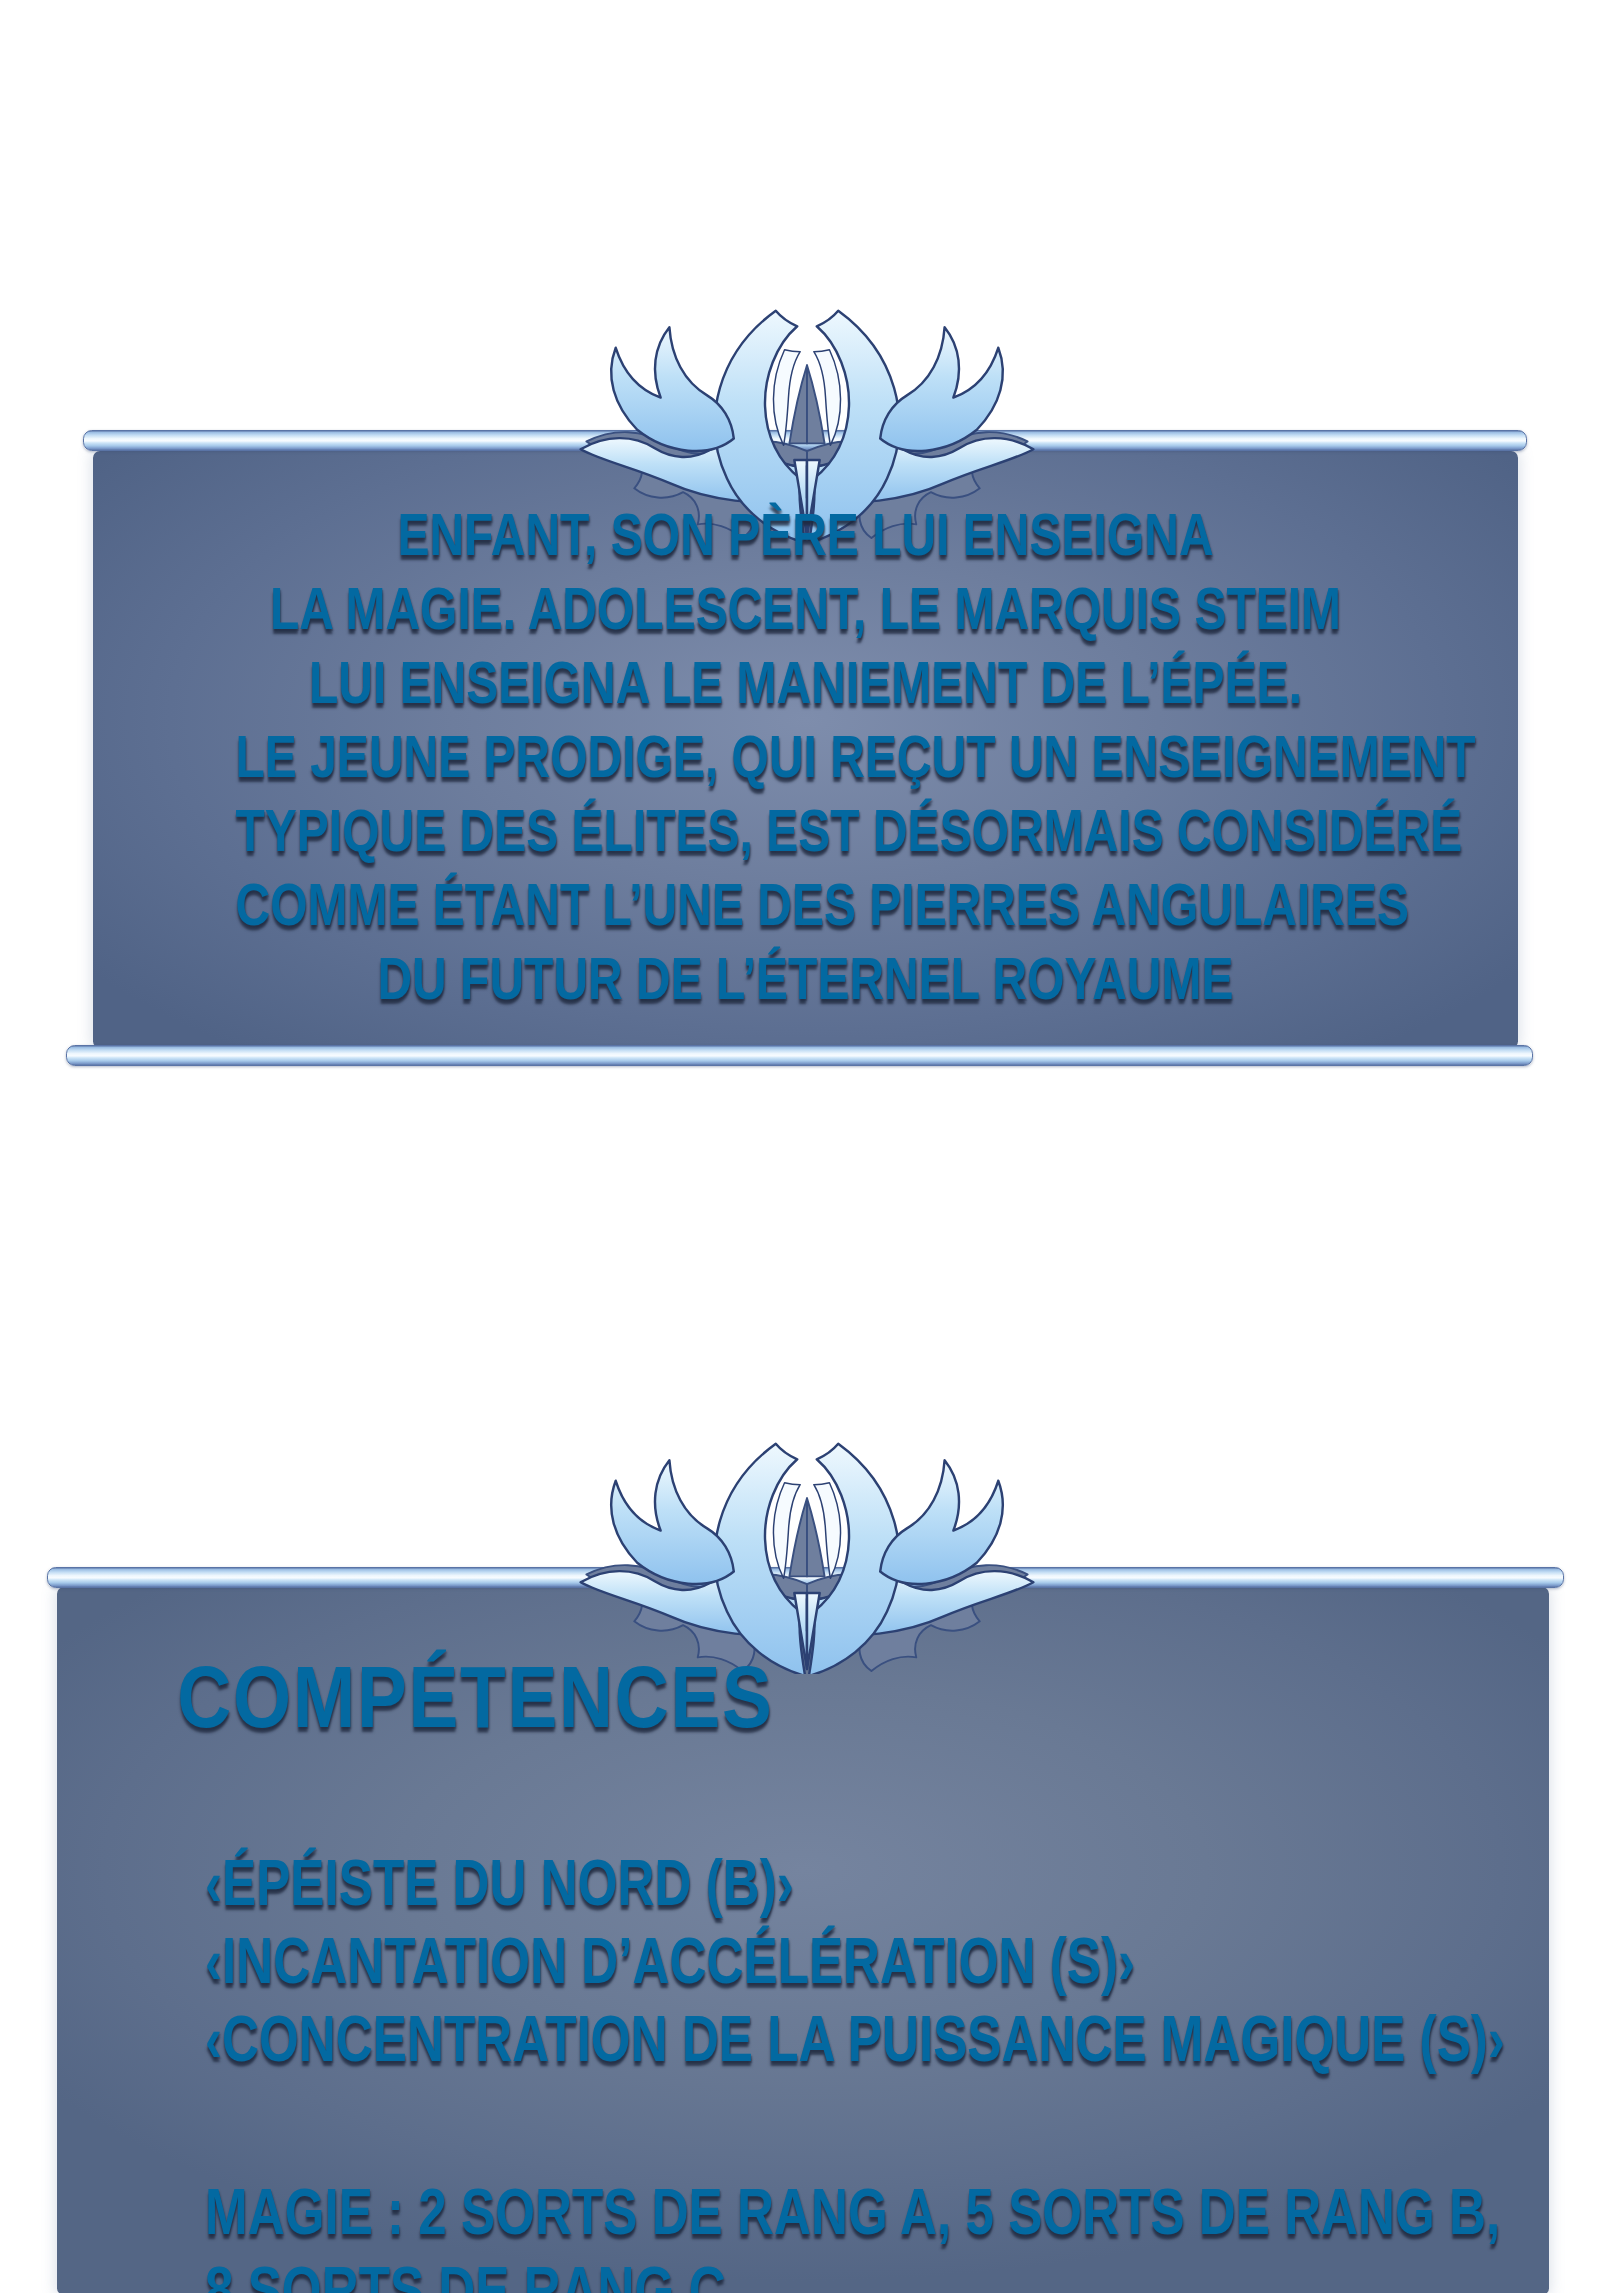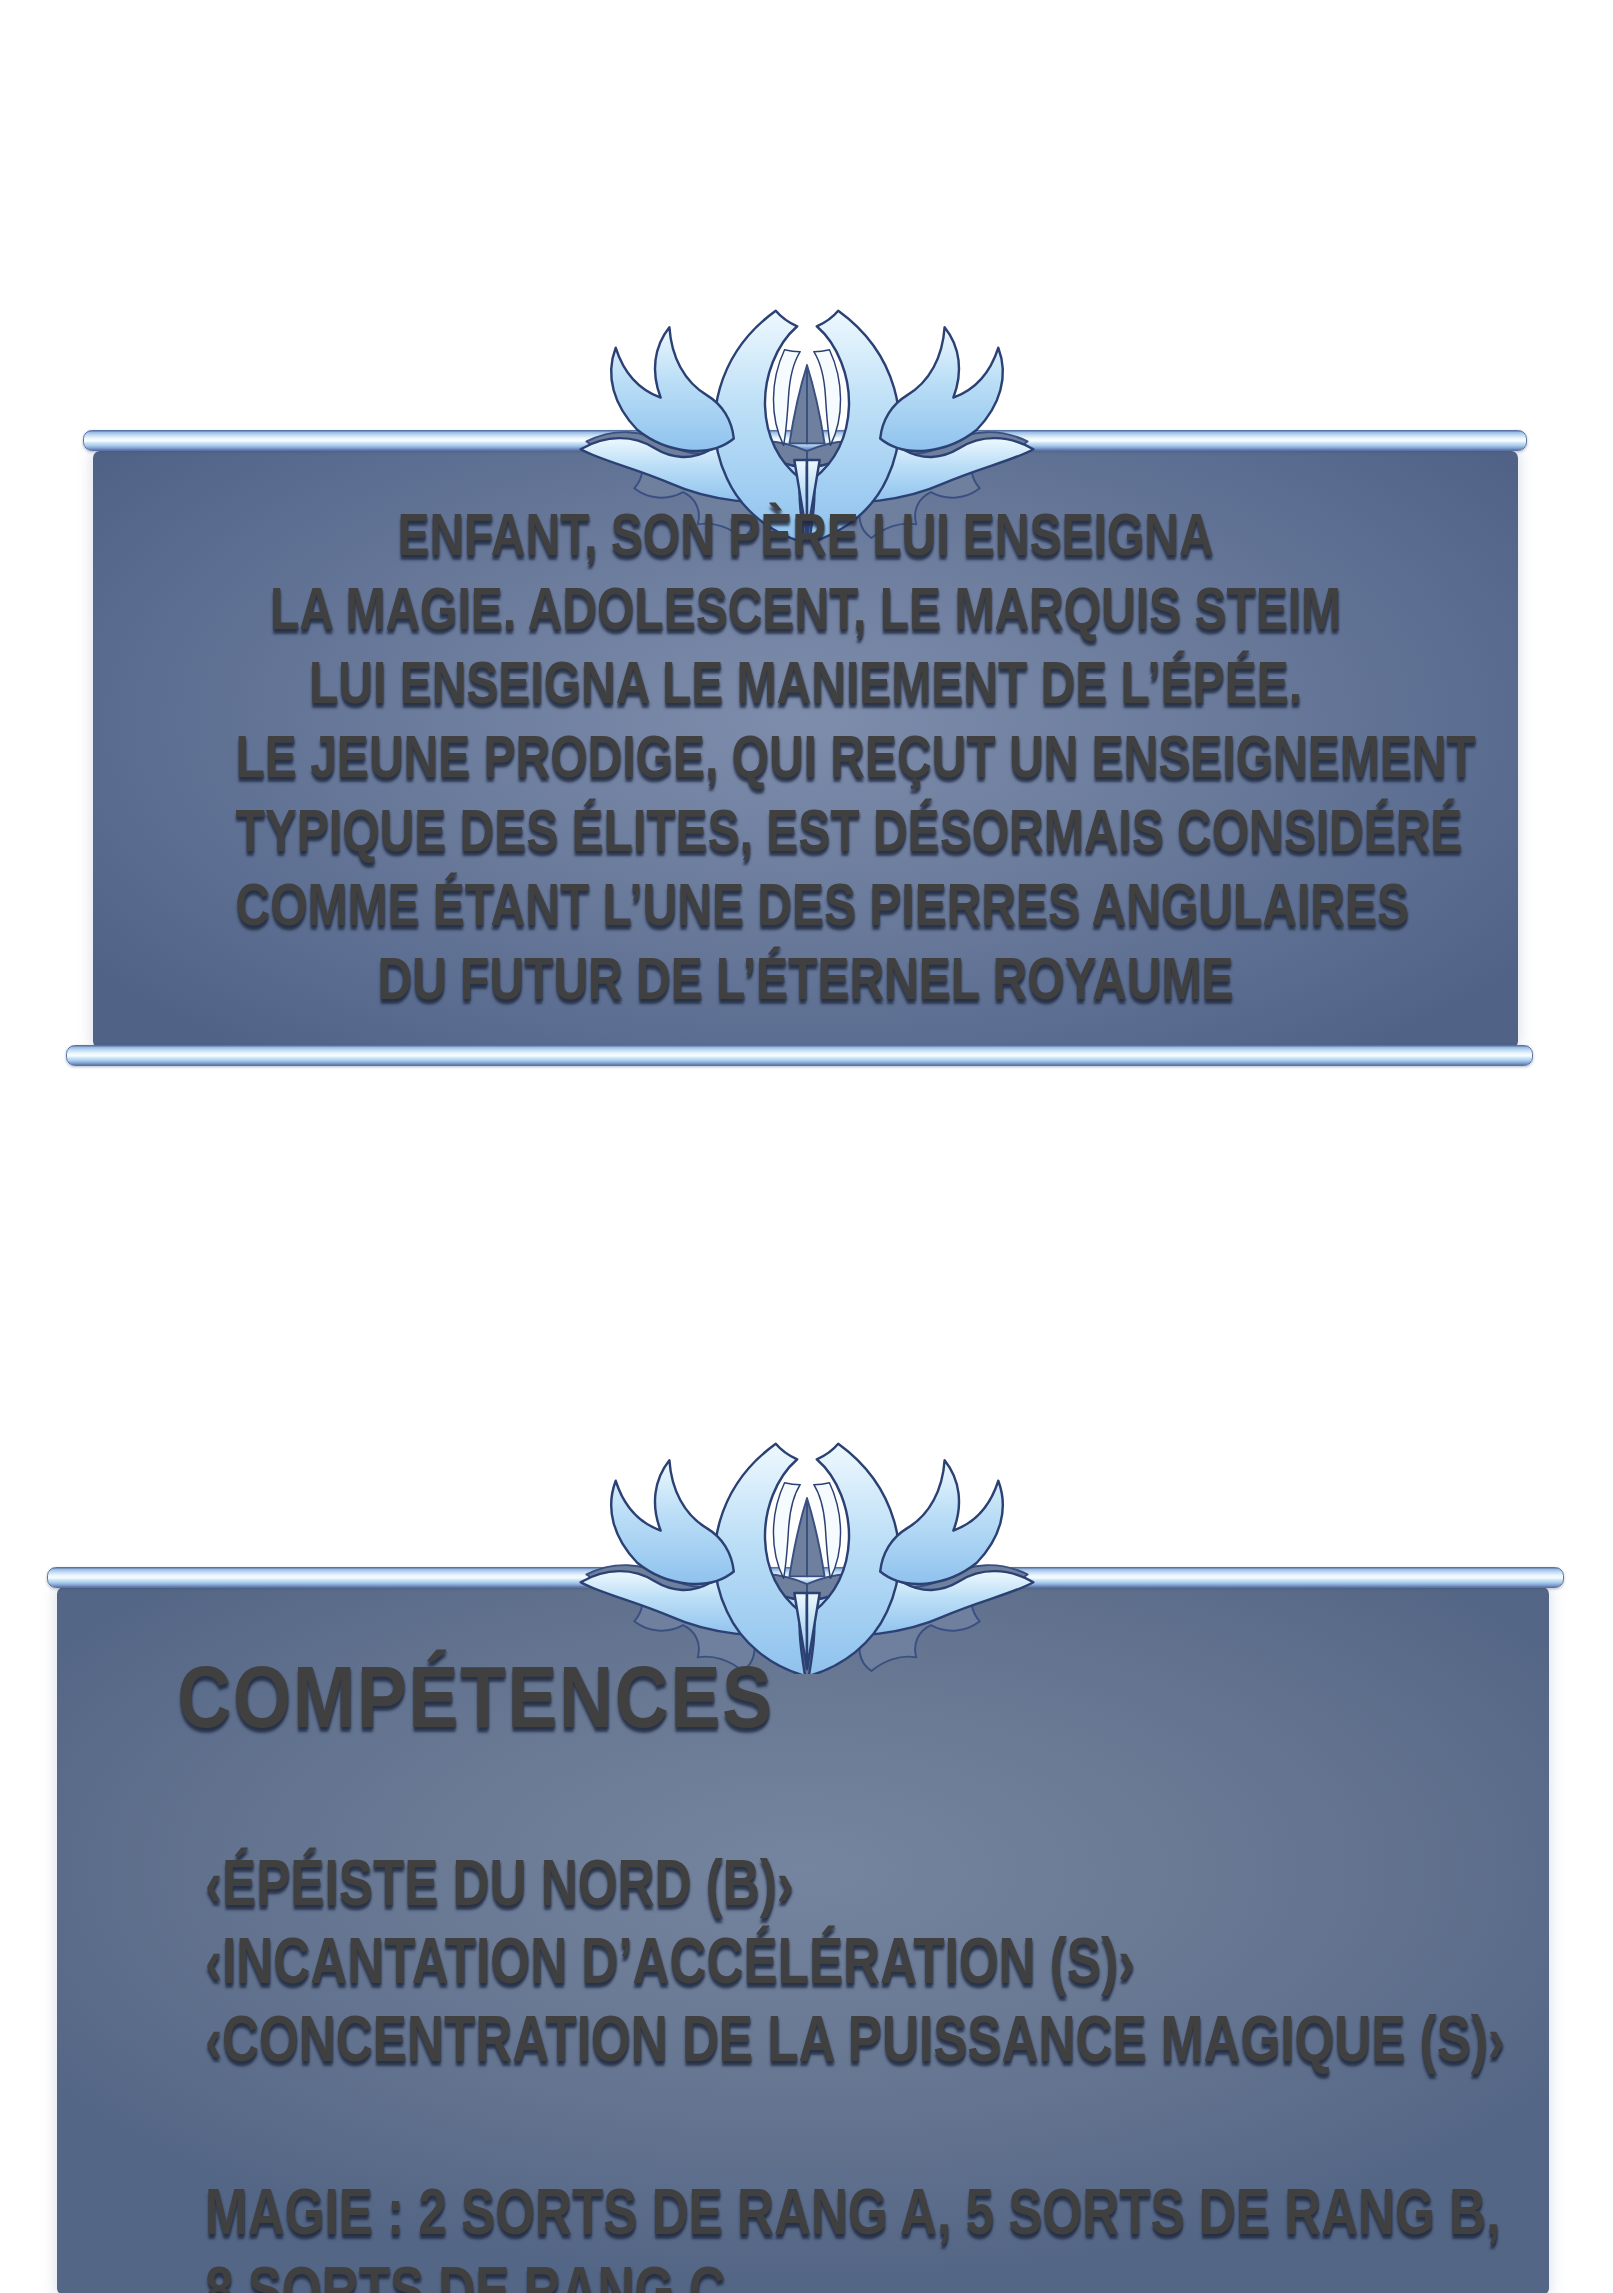--- a/index.html
+++ b/index.html
@@ -32,21 +32,21 @@
   }
   .bar-p1-top{left:83px;top:430px;width:1444px;}
   .bar-p1-bottom{left:66px;top:1045px;width:1467px;}
   .bar-p2-top{left:47px;top:1567px;width:1517px;}
   
   .orn{position:absolute;width:566px;height:244px;}
   .orn-1{left:524px;top:297px;}
   .orn-2{left:524px;top:1430px;}
   
   .txt{
-    position:absolute;color:#404040;font-weight:bold;
+    position:absolute;color:#0369a1;font-weight:bold;
     text-shadow:0 4.9px 2.9px rgba(32,42,64,0.8), 1px 2px 2px rgba(32,42,64,0.55);
     white-space:nowrap;
   }
   .story-block{left:93px;top:498px;width:1425px;font-size:60px;line-height:74px;text-align:center;}
   .story-block .line{transform:scaleX(0.8);transform-origin:50% 50%;}
   .title-block{left:57px;top:1648px;width:1604px;font-size:88px;line-height:98px;letter-spacing:2px;text-align:left;}
   .title-block .line{transform:scaleX(0.85);transform-origin:50% 50%;}
   .skills-block{left:205px;top:1844px;font-size:64px;line-height:78px;text-align:left;}
   .skills-block .line,.magic-block .line{transform:scaleX(0.8);transform-origin:0 50%;}
   .magic-block{left:205px;top:2173px;font-size:64px;line-height:78px;text-align:left;}

